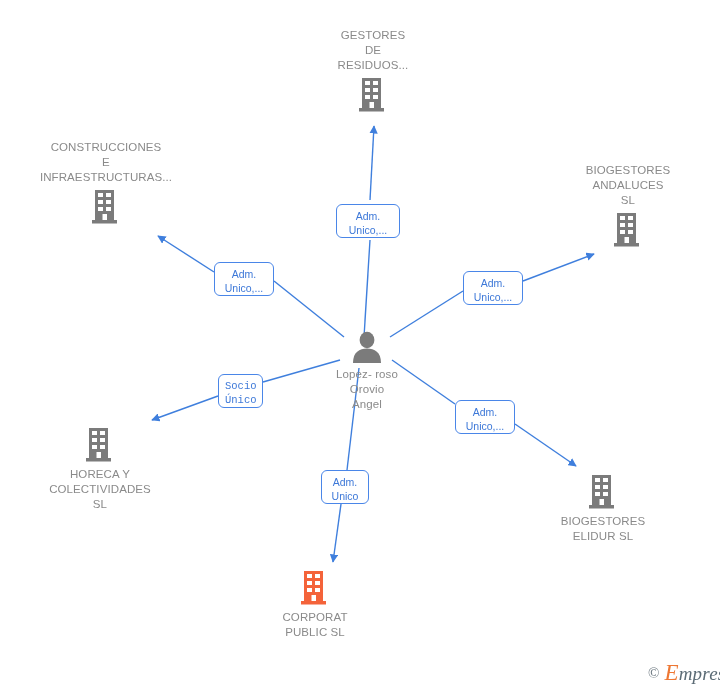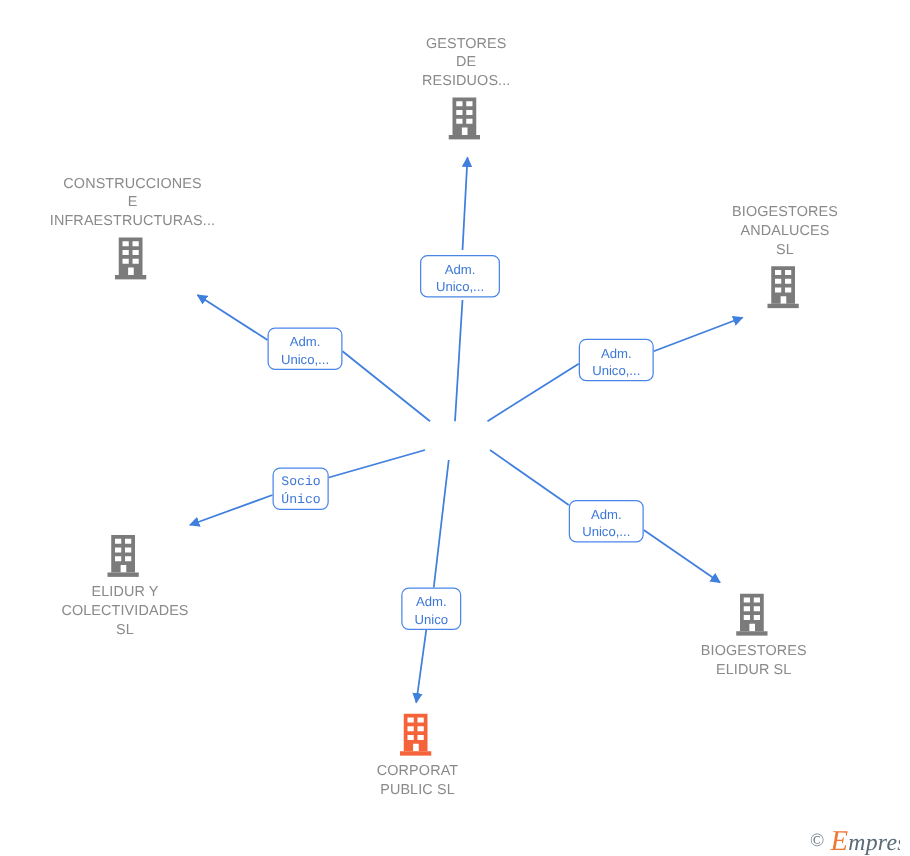--- a/index.html
+++ b/index.html
@@ -192,21 +192,21 @@
         <rect x="8" y="4" width="5" height="4" fill="#ffffff"></rect>
         <rect x="16" y="4" width="5" height="4" fill="#ffffff"></rect>
         <rect x="8" y="11" width="5" height="4" fill="#ffffff"></rect>
         <rect x="16" y="11" width="5" height="4" fill="#ffffff"></rect>
         <rect x="8" y="18" width="5" height="4" fill="#ffffff"></rect>
         <rect x="16" y="18" width="5" height="4" fill="#ffffff"></rect>
         <rect x="12.5" y="25" width="4.5" height="6" fill="#ffffff"></rect>
         <rect x="2" y="31" width="25" height="3.5" fill="#7b7b7b"></rect>
       </svg>
     </span>
-    <div class="node-label">ELIDUR Y
+    <div class="node-label">HORECA Y
 COLECTIVIDADES
 SL</div>
   </div>
 
   <div class="node label-below" style="left:603px; top:474px;">
     <span class="node-icon">
       <svg width="32" height="36" viewBox="0 0 32 36" xmlns="http://www.w3.org/2000/svg">
         <rect x="5" y="1" width="19" height="30" fill="#7b7b7b"></rect>
         <rect x="8" y="4" width="5" height="4" fill="#ffffff"></rect>
         <rect x="16" y="4" width="5" height="4" fill="#ffffff"></rect>
@@ -215,38 +215,49 @@
         <rect x="8" y="18" width="5" height="4" fill="#ffffff"></rect>
         <rect x="16" y="18" width="5" height="4" fill="#ffffff"></rect>
         <rect x="12.5" y="25" width="4.5" height="6" fill="#ffffff"></rect>
         <rect x="2" y="31" width="25" height="3.5" fill="#7b7b7b"></rect>
       </svg>
     </span>
     <div class="node-label">BIOGESTORES
 ELIDUR  SL</div>
   </div>
 
-  <div class="node label-below" style="left:334px; top:570px;justify-content:flex-end;">
+  <div class="node label-below" style="left:315px; top:570px;justify-content:flex-end;">
     <span class="node-icon">
       <svg width="32" height="36" viewBox="0 0 32 36" xmlns="http://www.w3.org/2000/svg">
         <rect x="5" y="1" width="19" height="30" fill="#f4633a"></rect>
         <rect x="8" y="4" width="5" height="4" fill="#ffffff"></rect>
         <rect x="16" y="4" width="5" height="4" fill="#ffffff"></rect>
         <rect x="8" y="11" width="5" height="4" fill="#ffffff"></rect>
         <rect x="16" y="11" width="5" height="4" fill="#ffffff"></rect>
         <rect x="8" y="18" width="5" height="4" fill="#ffffff"></rect>
         <rect x="16" y="18" width="5" height="4" fill="#ffffff"></rect>
         <rect x="12.5" y="25" width="4.5" height="6" fill="#ffffff"></rect>
         <rect x="2" y="31" width="25" height="3.5" fill="#f4633a"></rect>
       </svg>
     </span>
     <div class="node-label">CORPORAT
 PUBLIC  SL</div>
   </div>
 
+  <div class="node label-below" style="left:367px; top:331px;">
+    <span class="node-icon">
+      <svg width="34" height="32" viewBox="0 0 34 32" xmlns="http://www.w3.org/2000/svg">
+        <ellipse cx="17" cy="9" rx="7.4" ry="8.2" fill="#7b7b7b"></ellipse>
+        <path d="M 3 32 C 3 21 9.5 17.5 17 17.5 C 24.5 17.5 31 21 31 32 Z" fill="#7b7b7b"></path>
+      </svg>
+    </span>
+    <div class="node-label">Lopez- roso
+Orovio
+Angel</div>
+  </div>
 
   <div class="edge-label" style="left:336px; top:204px; width:64px; height:34px;">Adm.
 Unico,...</div>
 
   <div class="edge-label" style="left:214px; top:262px; width:60px; height:34px;">Adm.
 Unico,...</div>
 
   <div class="edge-label" style="left:463px; top:271px; width:60px; height:34px;">Adm.
 Unico,...</div>
 

